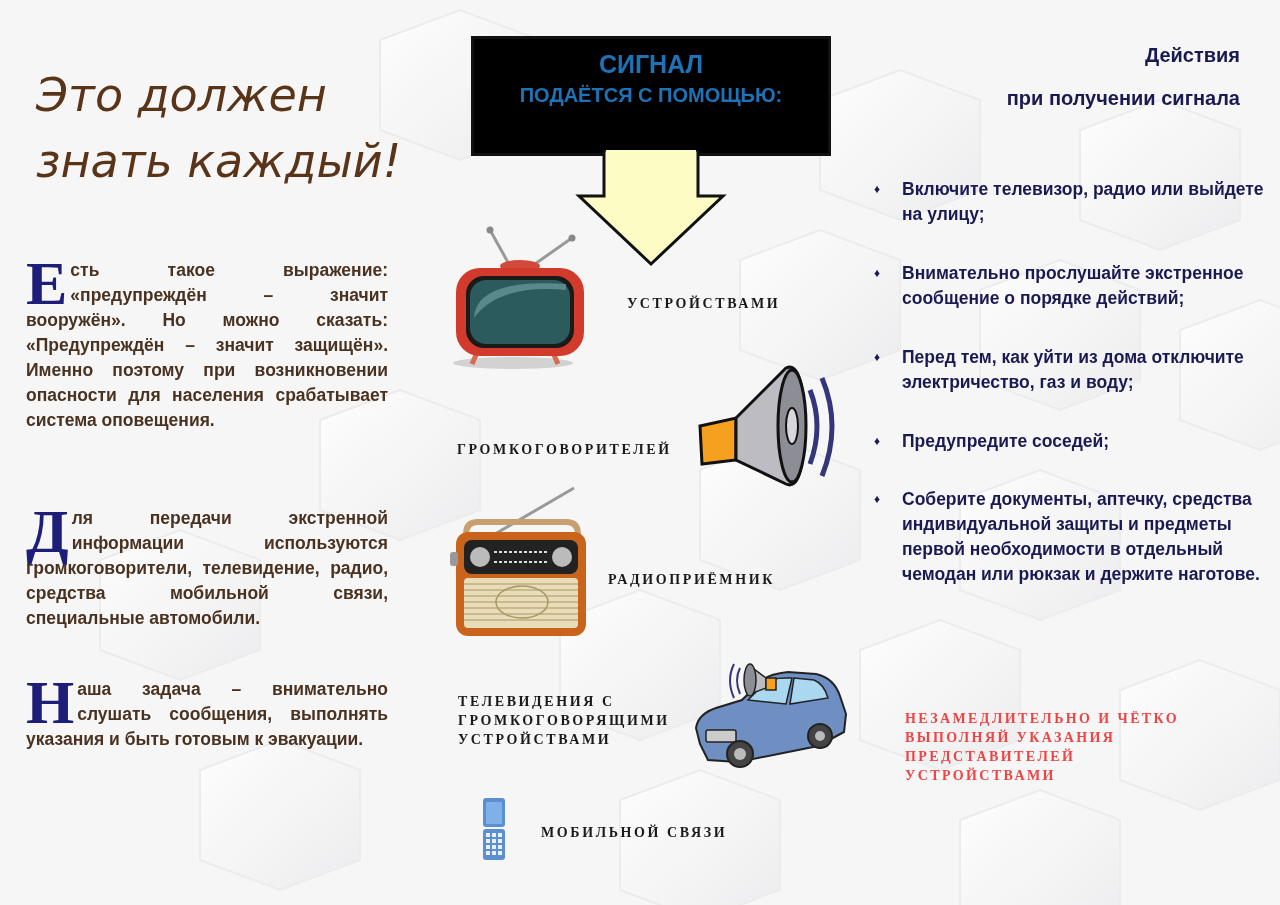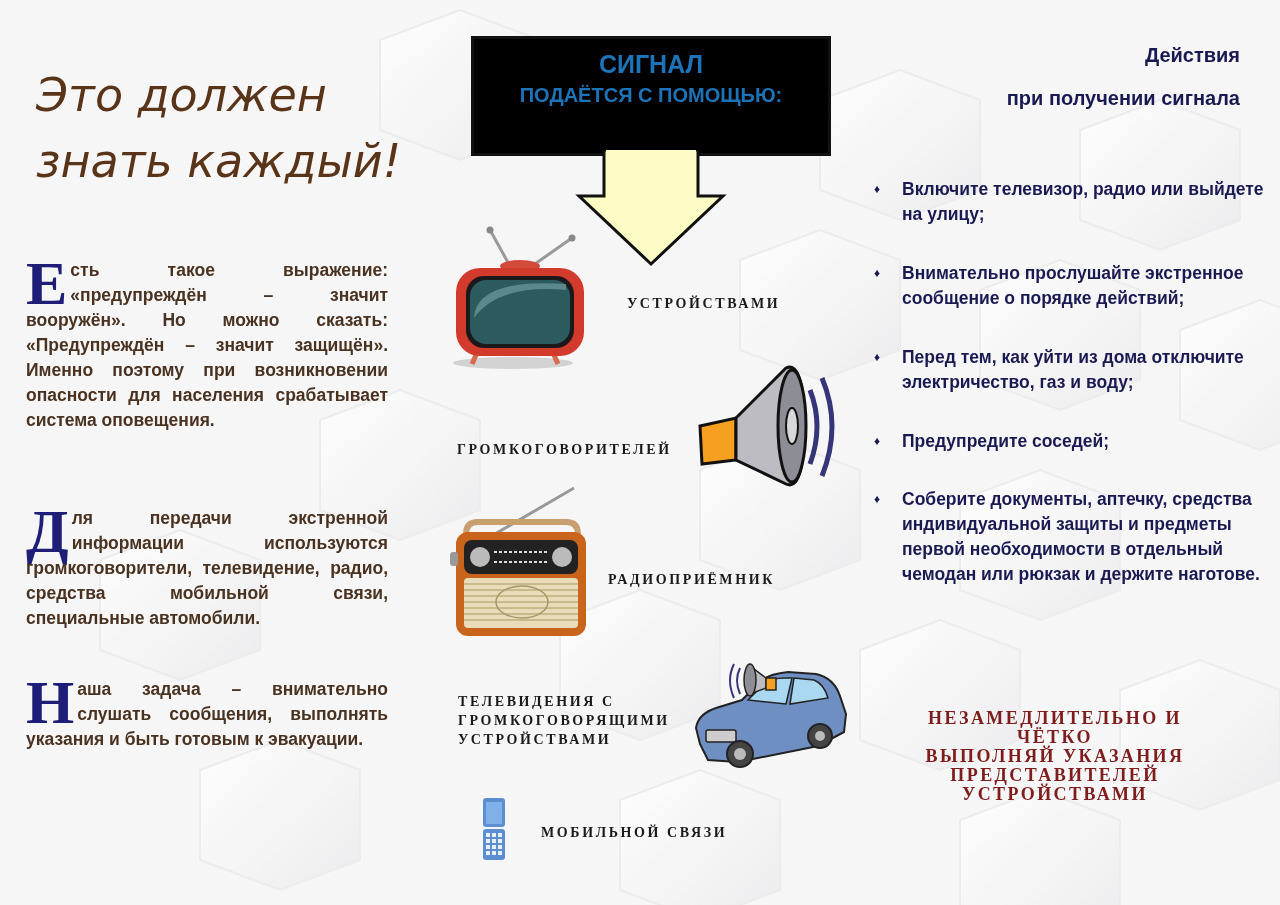--- a/index.html
+++ b/index.html
@@ -60,23 +60,23 @@
   .actions {
     left: 872px; top: 177px; width: 400px;
     list-style: none; color: #1a1a52; font-weight: bold;
     font-size: 17.5px; line-height: 25px;
   }
   .actions li { position: relative; padding-left: 30px; }
   .actions li .bullet {
     position: absolute; left: 2px; top: 0; font-size: 12px; color: #1a1a52;
   }
   .footer-note {
-    left: 905px; top: 709px; width: 300px; text-align: center;
+    left: 905px; top: 709px; width: 300px; text-align: left;
     font-family: "Liberation Serif", serif; font-weight: bold;
-    font-size: 18px; letter-spacing: 2.4px; line-height: 19px; color: #7f1d1d;
+    font-size: 14px; letter-spacing: 2.4px; line-height: 19px; color: #ef4444;
   }
 </style>
 </head>
 <body>
 
 <svg class="bg" width="1280" height="905" viewBox="0 0 1280 905">
   <defs>
     <linearGradient id="hx" x1="0" y1="0" x2="1" y2="1">
       <stop offset="0" stop-color="#ffffff"></stop>
       <stop offset="1" stop-color="#ececee"></stop>

